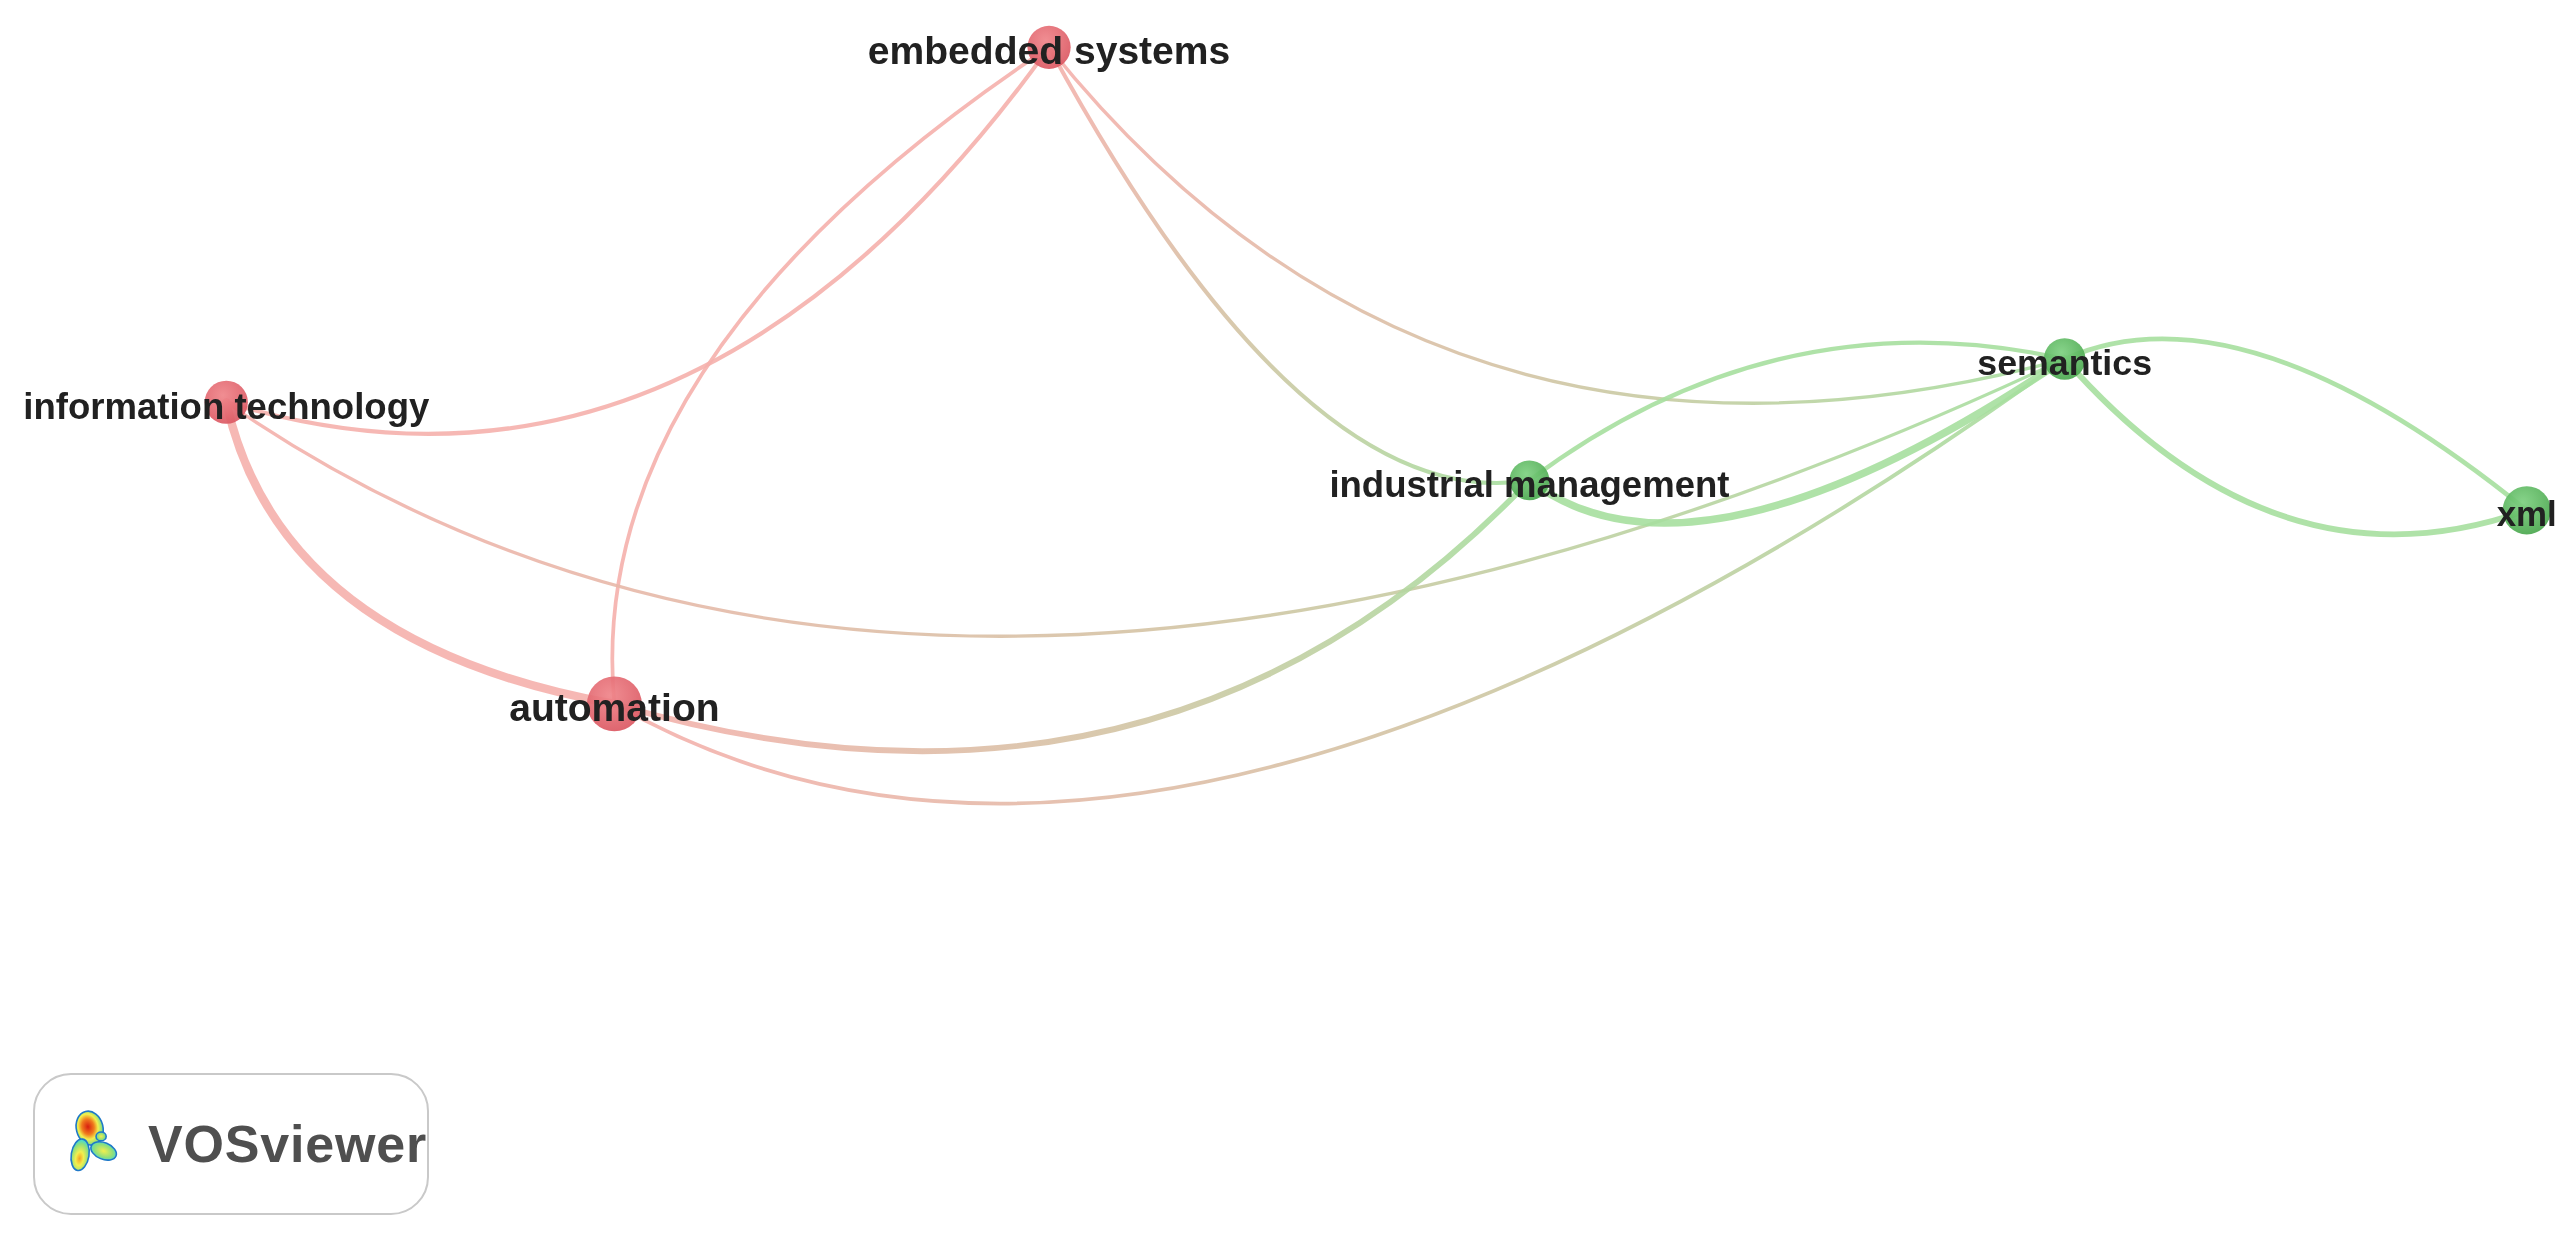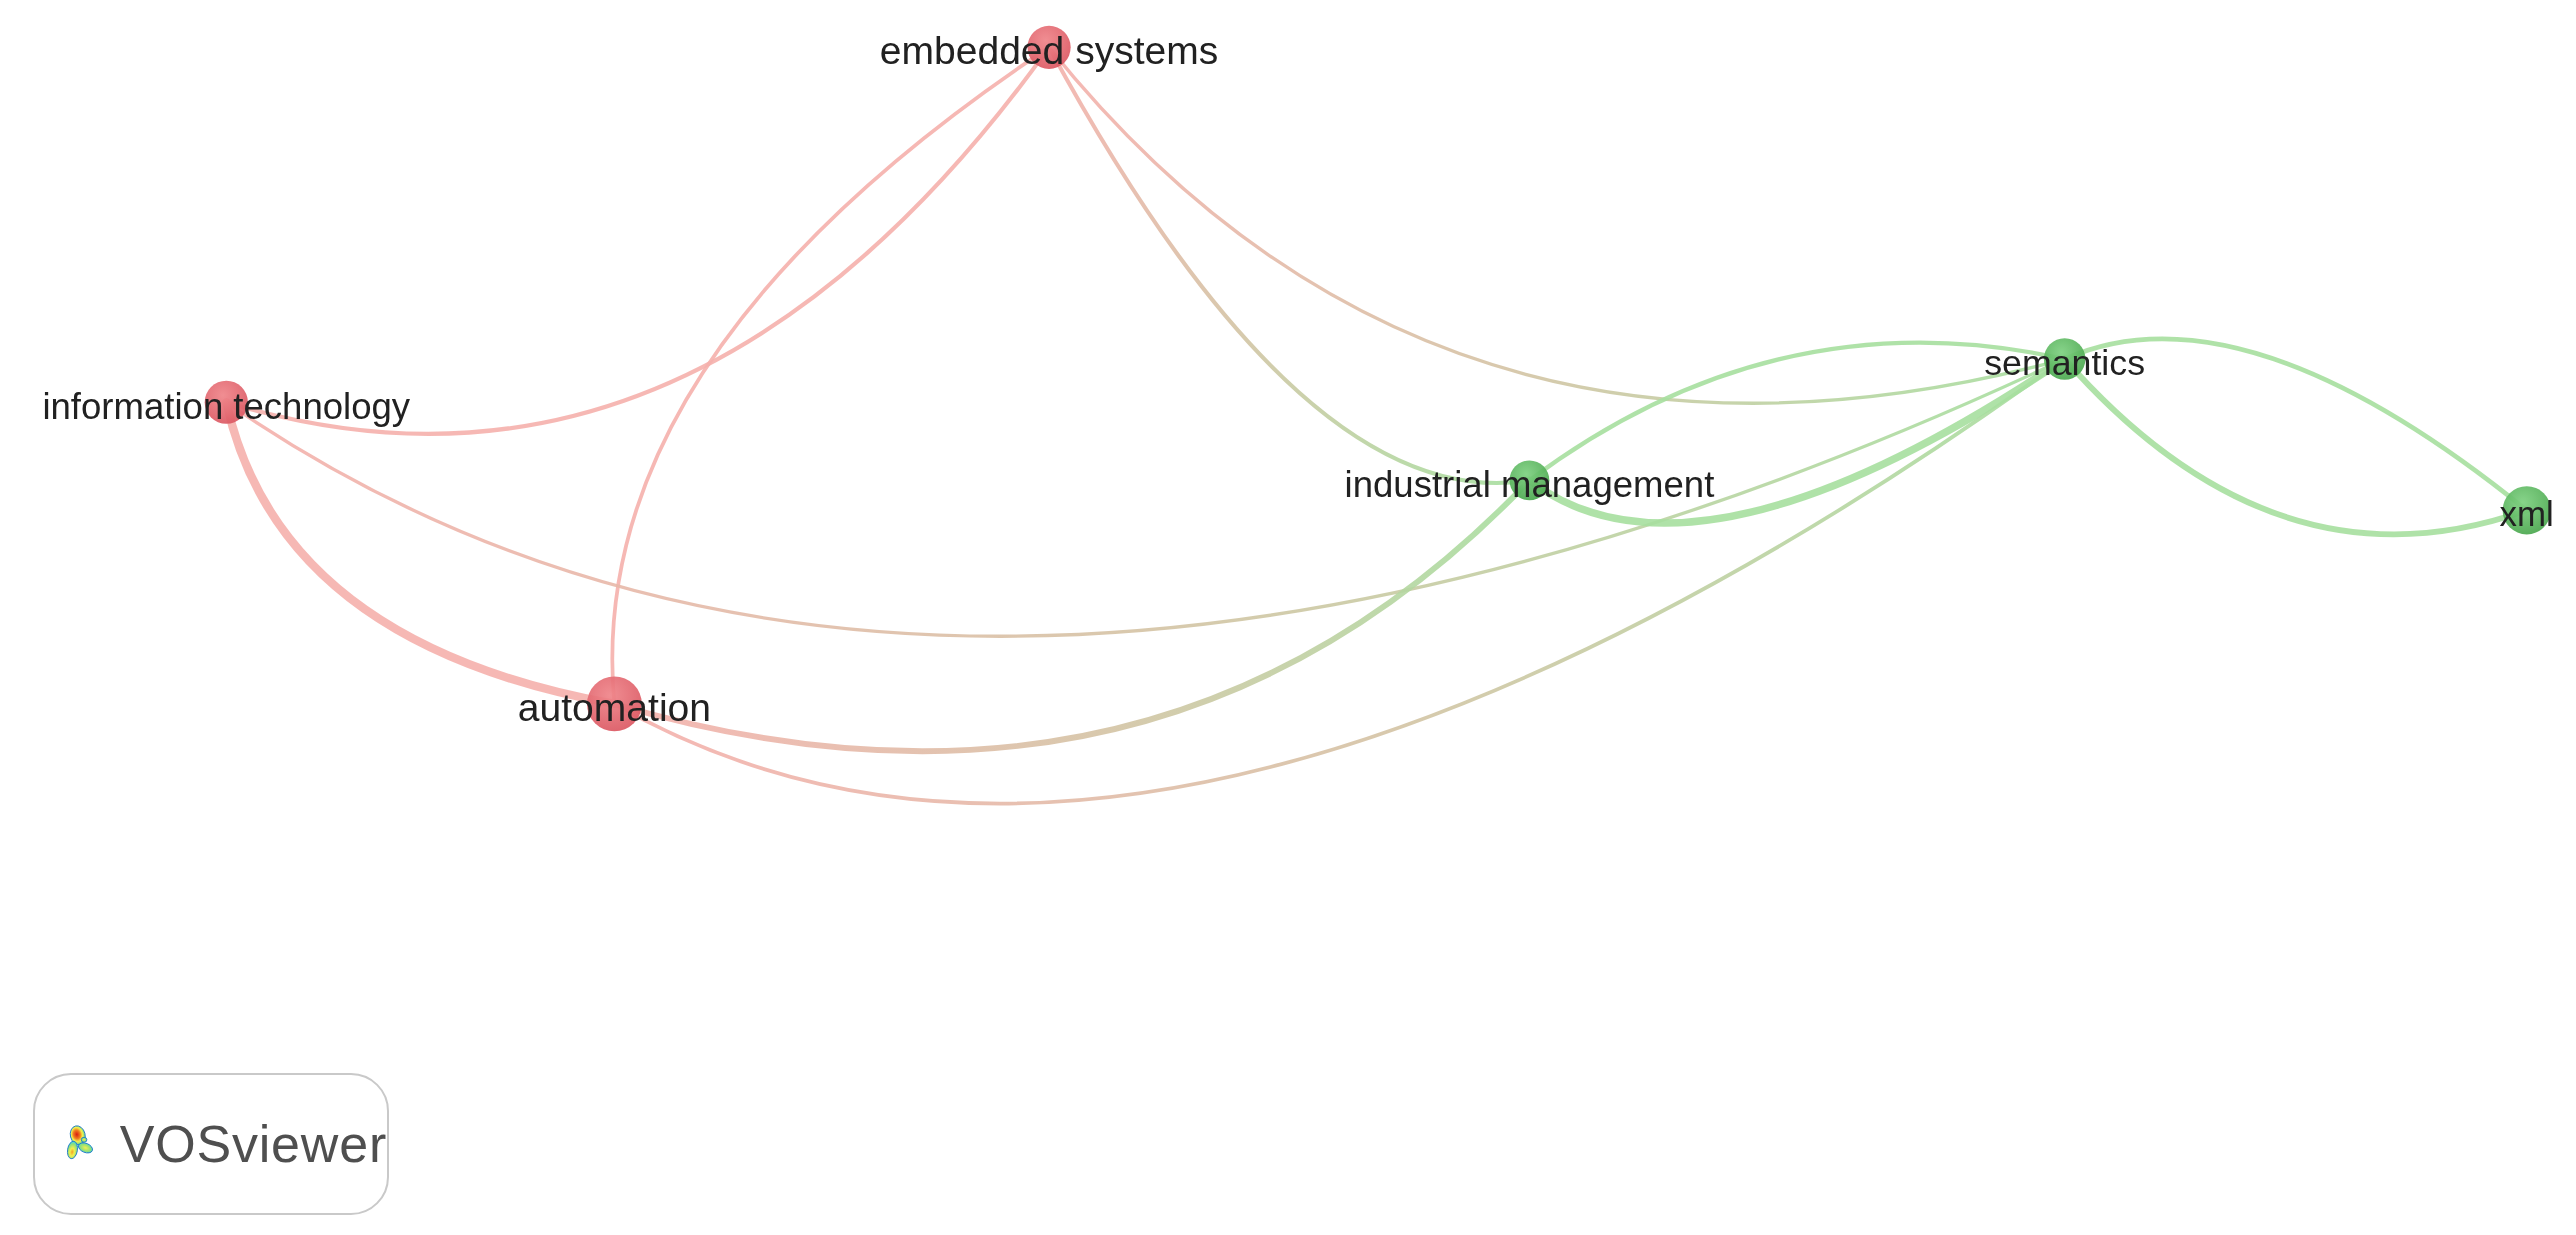--- a/index.html
+++ b/index.html
@@ -1,20 +1,20 @@
 <!DOCTYPE html>
 <html style="font-size:13.3px"><head>
 <meta charset="utf-8">
 <style>
   html,body{margin:0;padding:0;background:#ffffff;}
   .stage{position:relative;width:2576px;height:1235px;background:#ffffff;overflow:hidden;
-         font-family:"Liberation Sans","DejaVu Sans",sans-serif;}
+         font-family:"Liberation Sans","DejaVu Sans",sans-serif;font-weight:bold;}
   #graph{position:absolute;left:0;top:0;}
   #graph text{font-family:"Liberation Sans","DejaVu Sans",sans-serif;fill:#212121;}
-  .logo-box{position:absolute;left:33px;top:1073px;width:356px;height:142px;background:#ffffff;
+  .logo-box{position:absolute;left:33px;top:1073px;width:396px;height:142px;background:#ffffff;
             border:2.5px solid #c9c9c9;border-radius:38px;box-sizing:border-box;
             display:flex;align-items:center;padding-left:28px;gap:21.6px;}
   .logo-text{font-size:52px;color:#4f4f4f;letter-spacing:0.8px;}
 </style>
 </head>
 <body>
 
 <div class="stage">
   <svg id="graph" width="2576" height="1235" viewBox="0 0 3099 1486">
       <defs>

